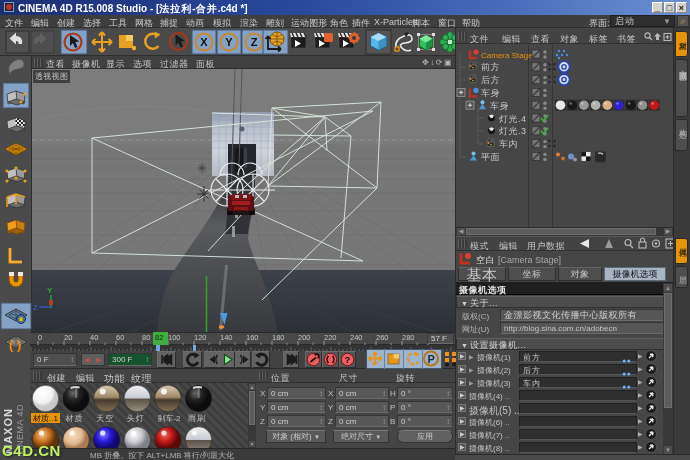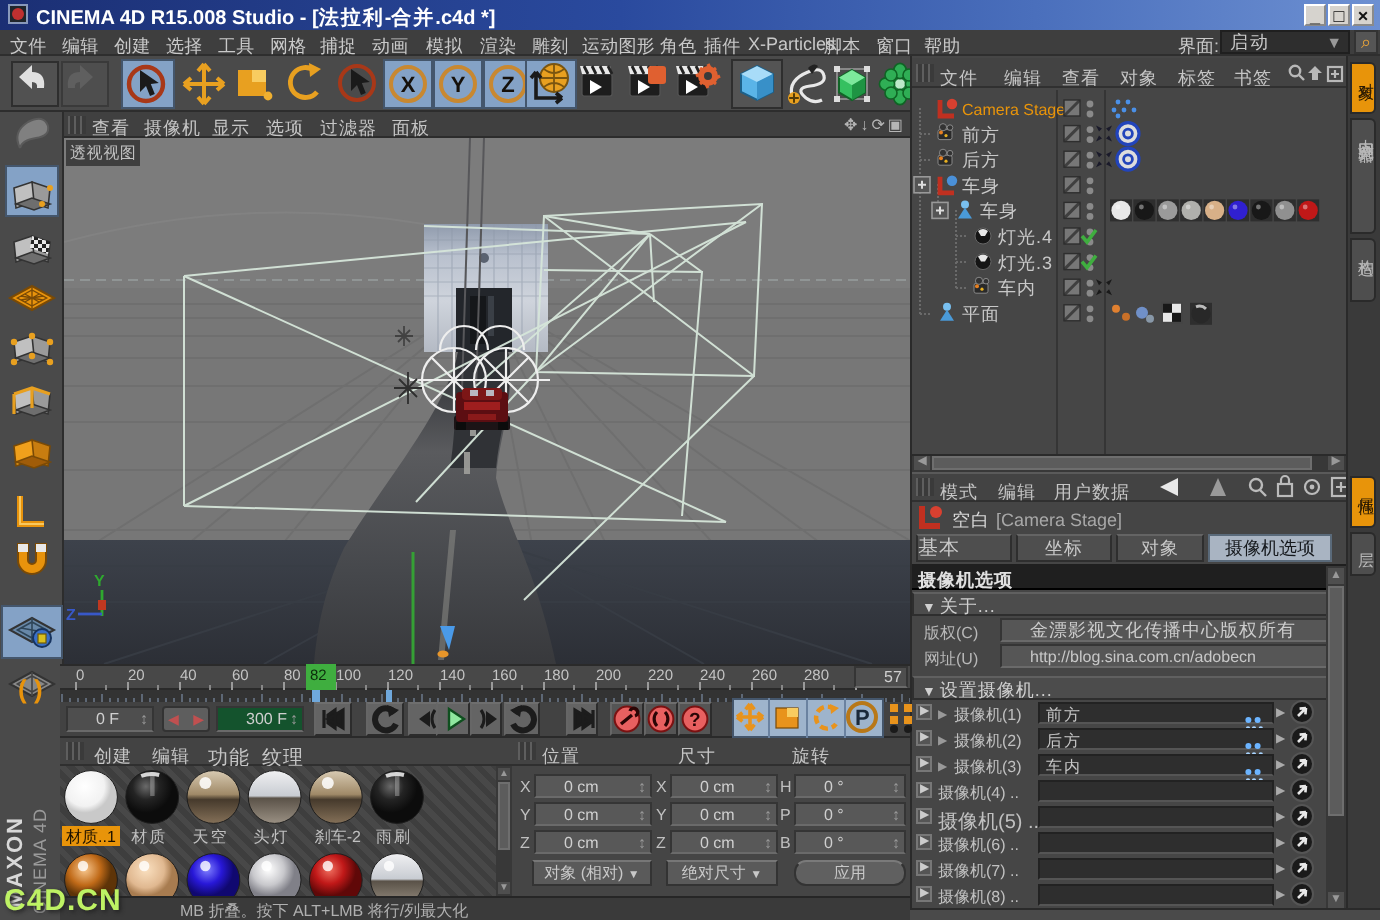--- a/index.html
+++ b/index.html
@@ -1,19 +1,19 @@
 <!DOCTYPE html>
 <html><head><meta charset="utf-8">
 <style>
 *{margin:0;padding:0;box-sizing:border-box}
 html,body{width:690px;height:460px;overflow:hidden;background:#4a4a4a;
  font-family:"Liberation Sans",sans-serif;-webkit-font-smoothing:antialiased}
 .ab{position:absolute}
 .btn{position:absolute;background:#555;border:1px solid #2c2c2c;border-top-color:#6e6e6e;border-left-color:#666}
-.fld{position:absolute;background:#616161;border:1px solid #353535;border-bottom-color:#6a6a6a;color:#cfcfcf;font-size:9px;line-height:11px;padding-left:14px;white-space:nowrap;overflow:hidden}
+.fld{position:absolute;background:#616161;border:1px solid #353535;border-bottom-color:#6a6a6a;color:#cfcfcf;font-size:9px;line-height:11px;padding-left:3px;white-space:nowrap;overflow:hidden}
 .grip{position:absolute;width:9px;background:repeating-linear-gradient(90deg,#5e5e5e 0 1px,#3a3a3a 1px 3px)}
 </style></head><body>
 
 <div class="ab" style="left:0;top:0;width:690px;height:15px;background:linear-gradient(90deg,#1b2f74 0%,#2a4a9e 45%,#4a6fbc 75%,#6d90d2 100%)"></div>
 <div class="ab" style="left:4px;top:2px;width:10px;height:10px;background:#20262c;border:1px solid #8899bb">
     <div class="ab" style="left:1px;top:1px;width:6px;height:6px;background:#c03030;border-radius:50%"></div>
   </div>
 <div class="ab" style="left:18px;top:2px;color:#fff;font-size:10px;font-weight:bold;letter-spacing:0">CINEMA 4D R15.008 Studio - [<span style="letter-spacing:1px;font-size:10px">法拉利</span>-<span style="letter-spacing:1px;font-size:10px">合并</span>.c4d *]</div>
 <div class="ab" style="left:652px;top:2px;width:11px;height:11px;background:#d6d3ce;border:1px solid #8a8a8a;border-top-color:#fff;border-left-color:#fff;color:#111;font-size:9px;line-height:10px;text-align:center;font-weight:bold">_</div>
 <div class="ab" style="left:664px;top:2px;width:11px;height:11px;background:#d6d3ce;border:1px solid #8a8a8a;border-top-color:#fff;border-left-color:#fff;color:#111;font-size:9px;line-height:10px;text-align:center;font-weight:bold">□</div>
@@ -575,21 +575,21 @@
 <rect x="91" y="2" width="9" height="9" fill="none" stroke="#bbb" stroke-width="1.1"></rect>
     <path d="M95.5 4 v5 M93 6.5 h5" stroke="#bbb" stroke-width="1.1"></path>
 </svg>
 <div class="ab" style="left:456px;top:251px;width:217px;height:15px;background:#454545"></div>
 <svg class="ab" style="left:459px;top:252px" width="13" height="13">
     <path d="M2 1 V11 H11" stroke="#c03020" stroke-width="3" fill="none"></path>
     <circle cx="9" cy="4" r="3" fill="#d84030"></circle>
   </svg>
 <div class="ab" style="left:476px;top:254px;color:#d8d8d8;font-size:9px;letter-spacing:0.5px">空白 <span style="color:#a8a8a8;letter-spacing:0">[Camera Stage]</span></div>
 <div class="ab" style="left:456px;top:266px;width:217px;height:16px;background:#454545"></div>
-<div class="ab" style="left:458px;top:267px;width:48px;height:14px;background:#4e4e4e;border:1px solid #2e2e2e;border-top-color:#646464;color:#c8c8c8;font-size:10px;letter-spacing:0.5px;text-align:left;line-height:13px">基本</div>
+<div class="ab" style="left:458px;top:267px;width:48px;height:14px;background:#4e4e4e;border:1px solid #2e2e2e;border-top-color:#646464;color:#c8c8c8;font-size:15px;letter-spacing:0.5px;text-align:center;line-height:13px">基本</div>
 <div class="ab" style="left:508px;top:267px;width:48px;height:14px;background:#4e4e4e;border:1px solid #2e2e2e;border-top-color:#646464;color:#c8c8c8;font-size:9px;letter-spacing:0.5px;text-align:center;line-height:13px">坐标</div>
 <div class="ab" style="left:558px;top:267px;width:44px;height:14px;background:#4e4e4e;border:1px solid #2e2e2e;border-top-color:#646464;color:#c8c8c8;font-size:9px;letter-spacing:0.5px;text-align:center;line-height:13px">对象</div>
 <div class="ab" style="left:604px;top:267px;width:62px;height:14px;background:#a9b4c2;border:1px solid #5a6a7a;color:#16191d;font-size:9px;letter-spacing:0;text-align:center;line-height:13px">摄像机选项</div>
 <div class="ab" style="left:456px;top:282px;width:217px;height:13px;background:#1f1f1f;border-bottom:1px solid #000;color:#e0e0e0;font-weight:bold;font-size:9px;letter-spacing:0.5px;padding:2px 0 0 3px">摄像机选项</div>
 <div class="ab" style="left:456px;top:296px;width:217px;height:12px;background:#4c4c4c;border:1px solid #2e2e2e;border-top-color:#606060;color:#d0d0d0;font-size:9px;letter-spacing:0.5px;padding-left:4px"><span style="font-size:7px;letter-spacing:0">▼ </span>关于...</div>
 <div class="ab" style="left:462px;top:311px;width:40px;height:10px;color:#b8b8b8;font-size:8px;letter-spacing:0">版权(C)</div>
 <div class="fld" style="left:500px;top:309px;width:170px;height:12px;background:#565656;font-size:9px;letter-spacing:0.5px;color:#cccccc">金漂影视文化传播中心版权所有</div>
 <div class="ab" style="left:462px;top:324px;width:40px;height:10px;color:#b8b8b8;font-size:8px;letter-spacing:0">网址(U)</div>
 <div class="fld" style="left:500px;top:322px;width:170px;height:12px;background:#565656;font-size:8px;line-height:11px;color:#c8c8c8">http://blog.sina.com.cn/adobecn</div>
 <div class="ab" style="left:456px;top:338px;width:217px;height:12px;background:#4c4c4c;border:1px solid #2e2e2e;border-top-color:#606060;color:#d0d0d0;font-size:9px;letter-spacing:0.5px;padding-left:4px"><span style="font-size:7px;letter-spacing:0">▼ </span>设置摄像机...</div>

